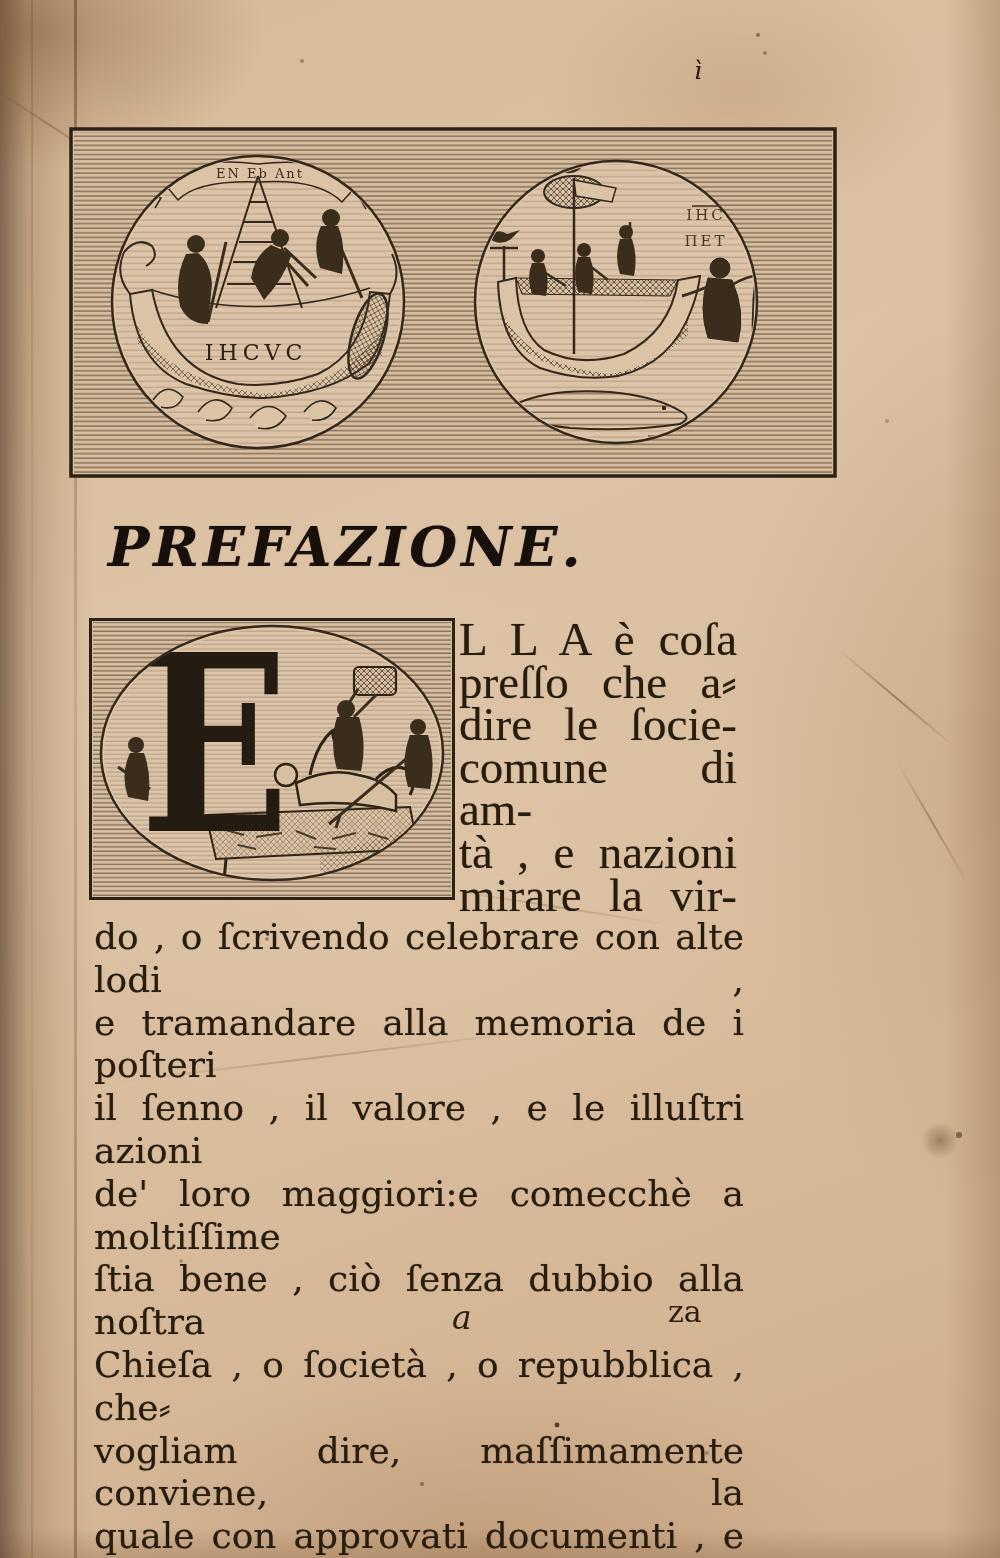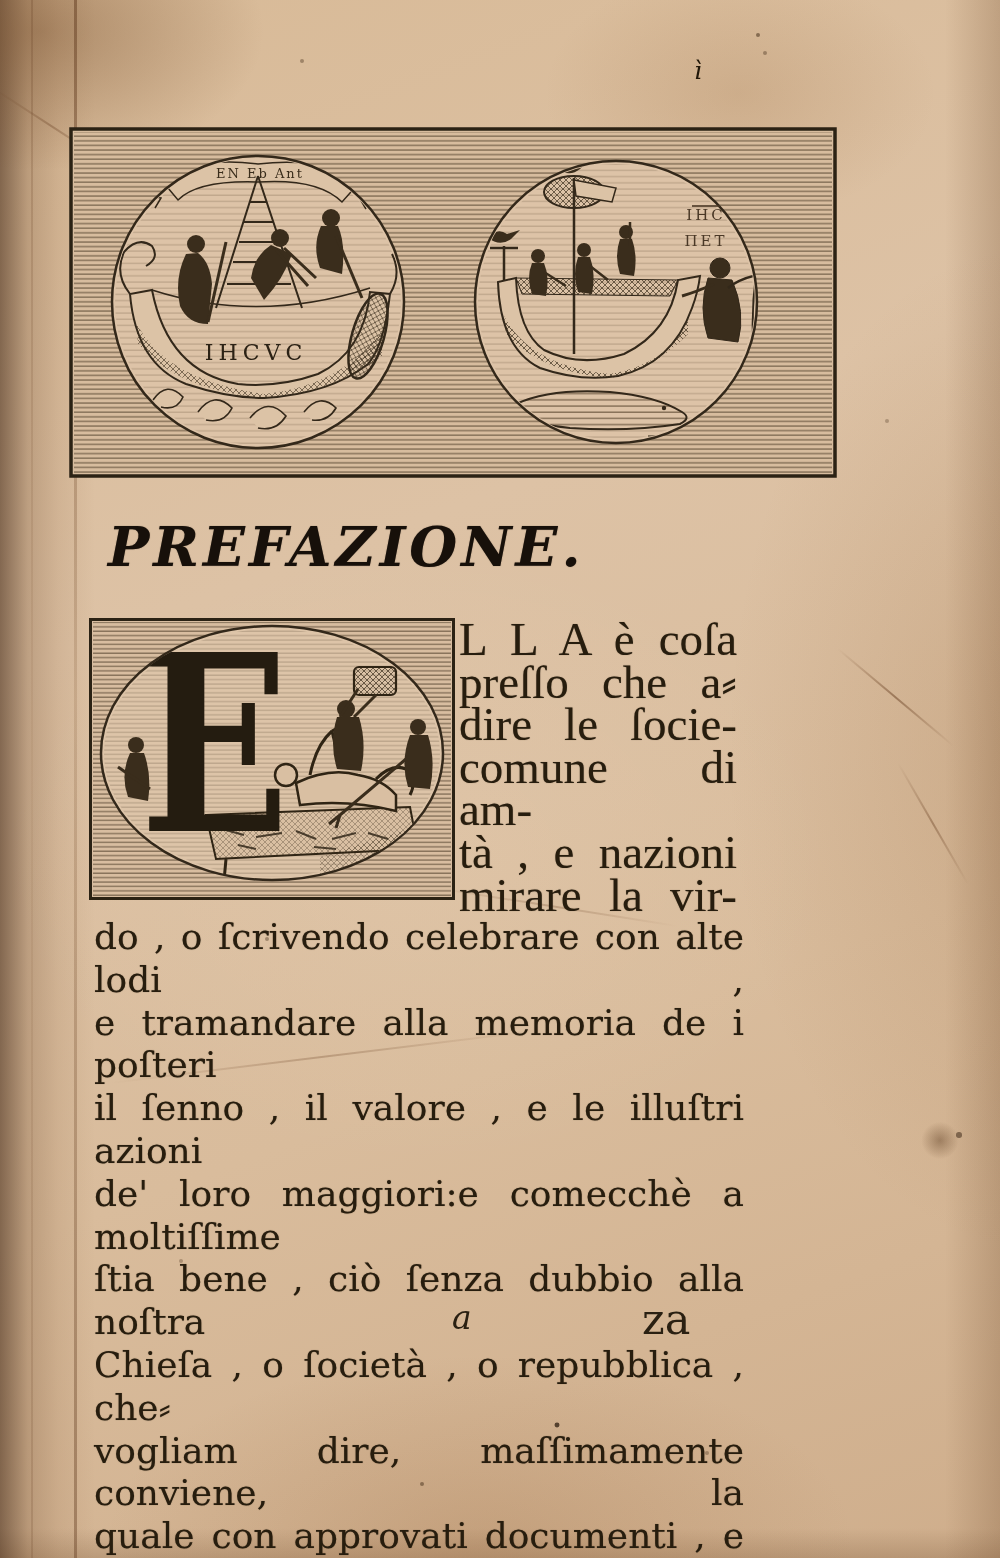--- a/index.html
+++ b/index.html
@@ -53,21 +53,21 @@
   .initial{position:absolute;left:88px;top:617px;width:368px;height:284px;}
   .col-text{position:absolute;left:459px;top:618px;width:278px;}
   .col-line{font-size:47px;line-height:42.6px;text-align:justify;text-align-last:justify;
     color:#271d0e;text-shadow:0 0 1px rgba(38,26,10,.45);font-family:Liberation Serif, serif;}
   .margin-note{position:absolute;left:735px;top:630px;width:178px;font-style:italic;
     font-size:21px;line-height:27px;color:#33271a;text-shadow:0 0 .5px rgba(45,32,16,.4);}
   .body-text{position:absolute;left:94px;top:916px;width:650px;}
   .body-line{font-size:36px;line-height:42.8px;text-align:justify;text-align-last:justify;
     color:#271d0e;text-shadow:0 0 1px rgba(38,26,10,.45);}
   .sig{position:absolute;left:452px;top:1298px;font-size:33px;font-style:italic;color:#2a2012;}
-  .catchword{position:absolute;left:642px;top:1294px;font-size:43px;color:#2a2012;}
+  .catchword{position:absolute;left:668px;top:1294px;font-size:30px;color:#2a2012;}
   svg text{font-family:"DejaVu Serif","Liberation Serif",serif;}
 </style>
 </head>
 <body>
 
 <div class="page">
   <div class="stains"></div>
   <div class="crease g1"></div>
   <div class="crease g2"></div>
   <div class="crease g3"></div>

